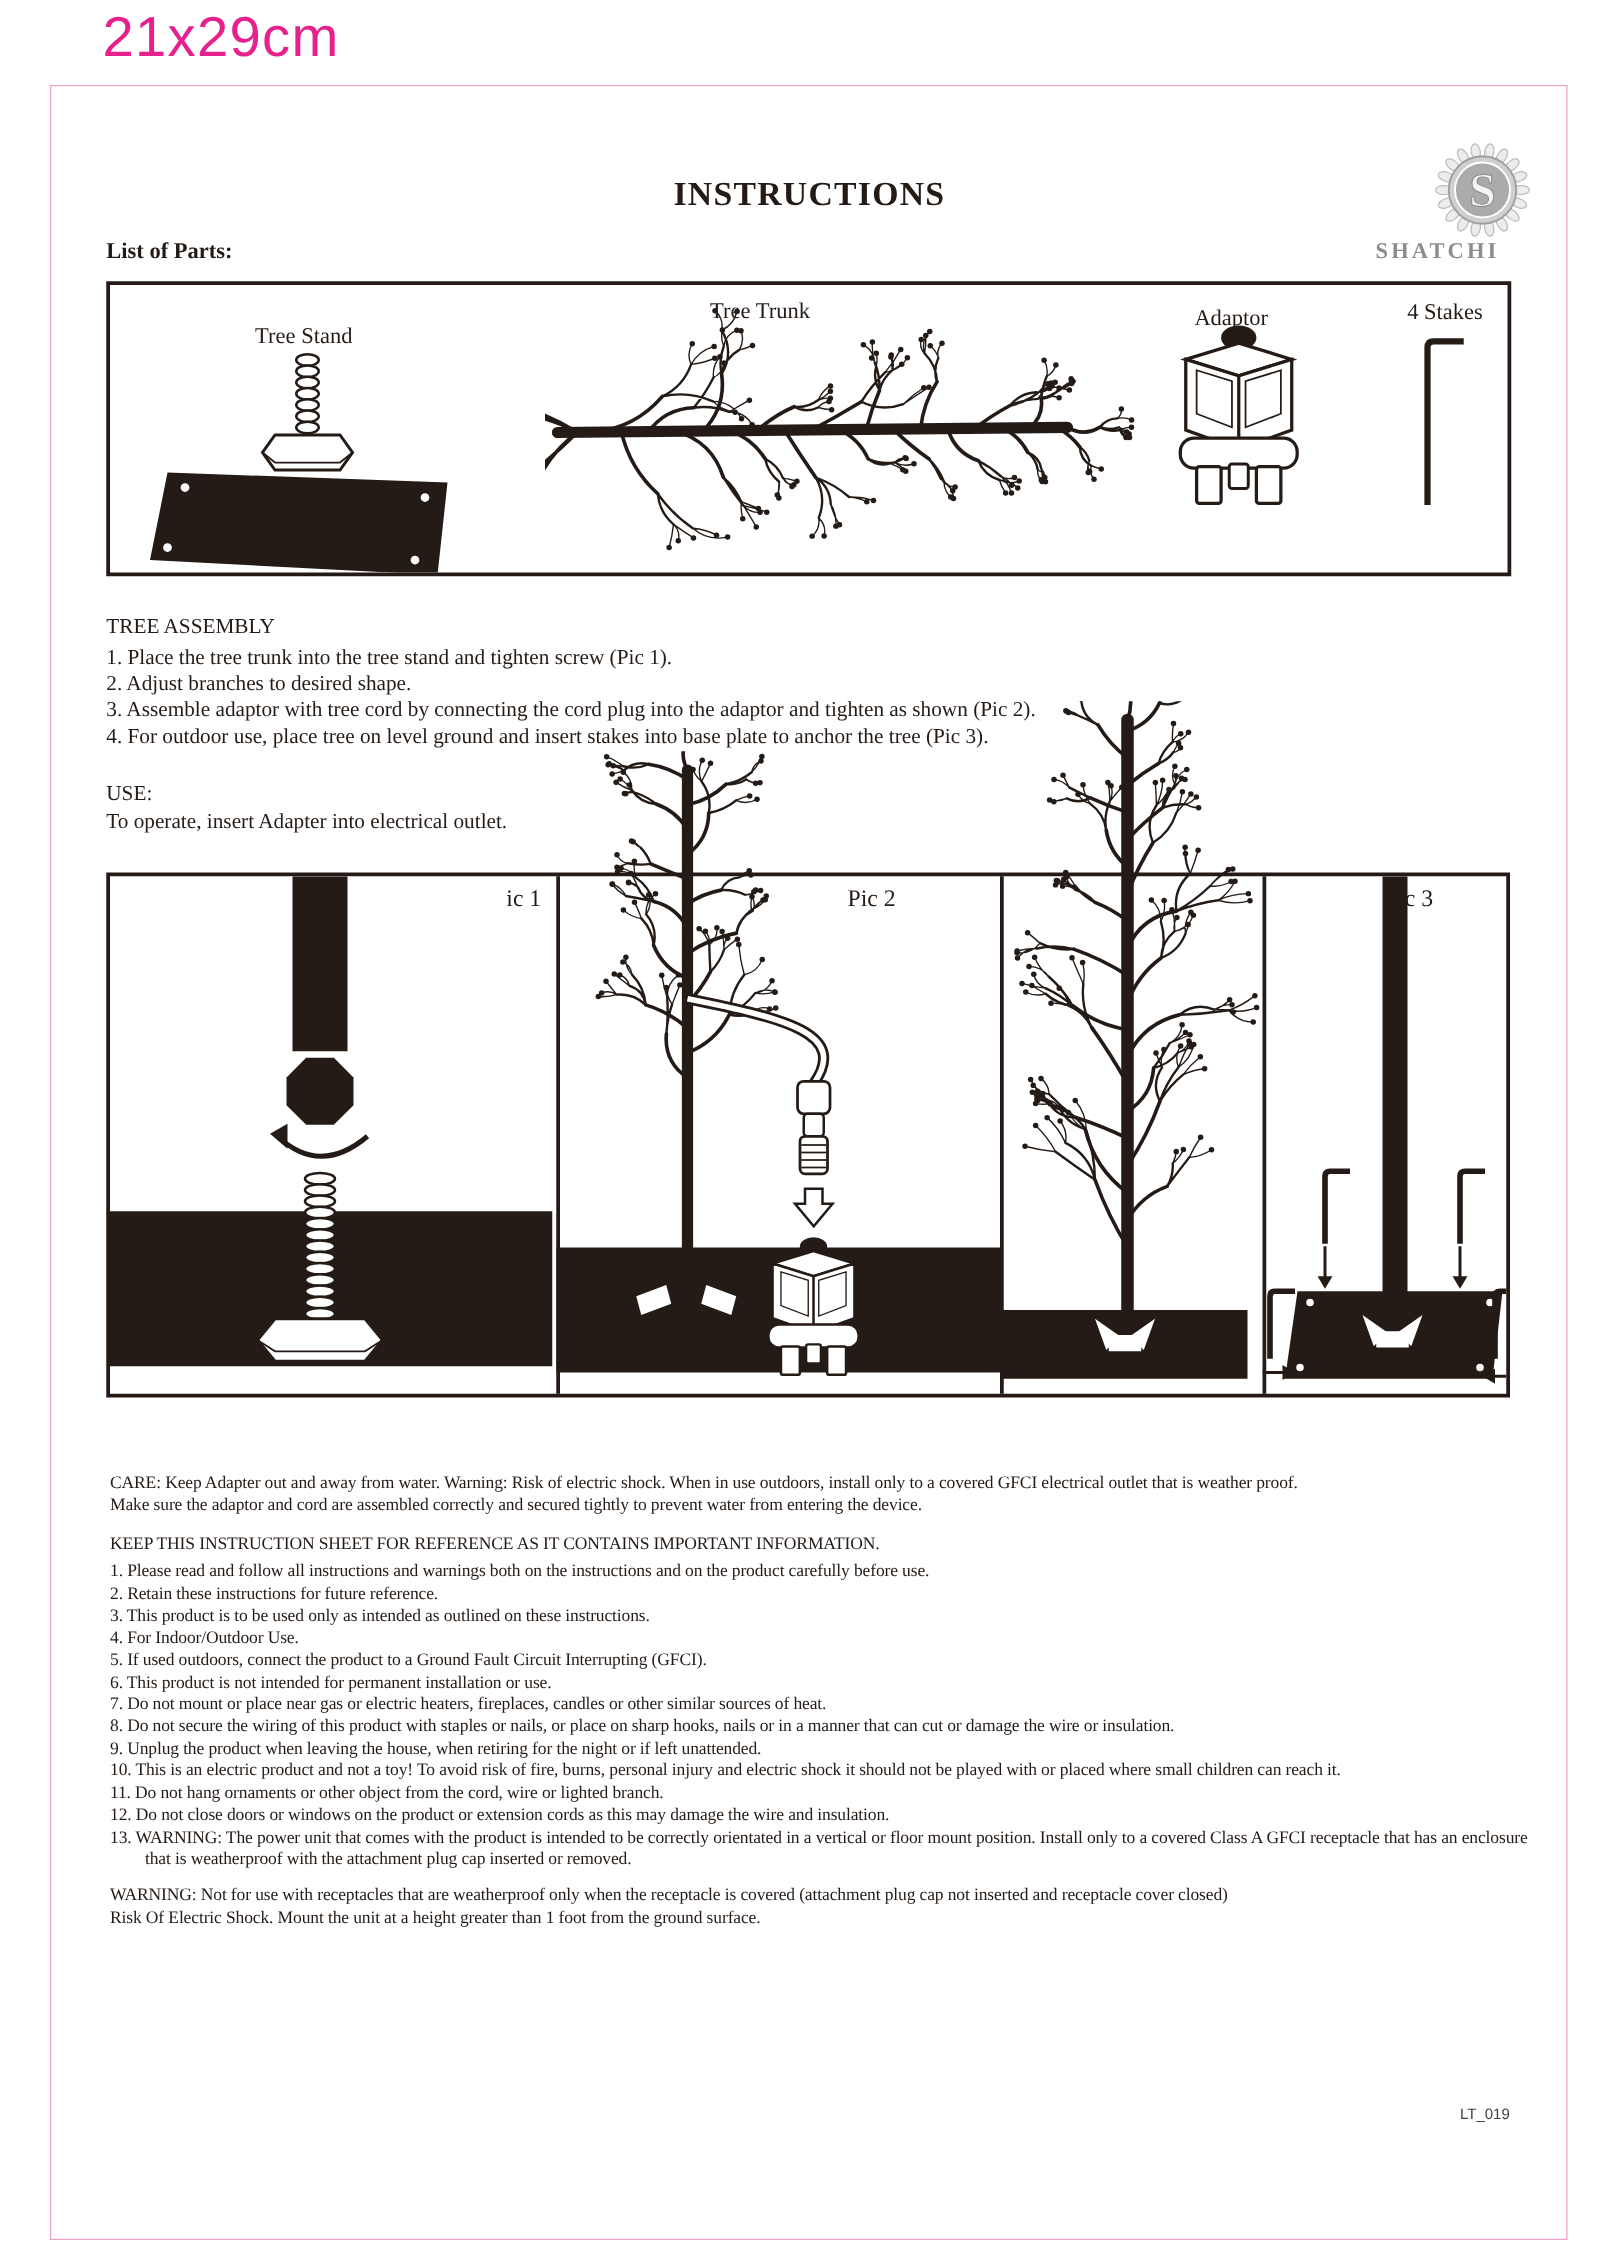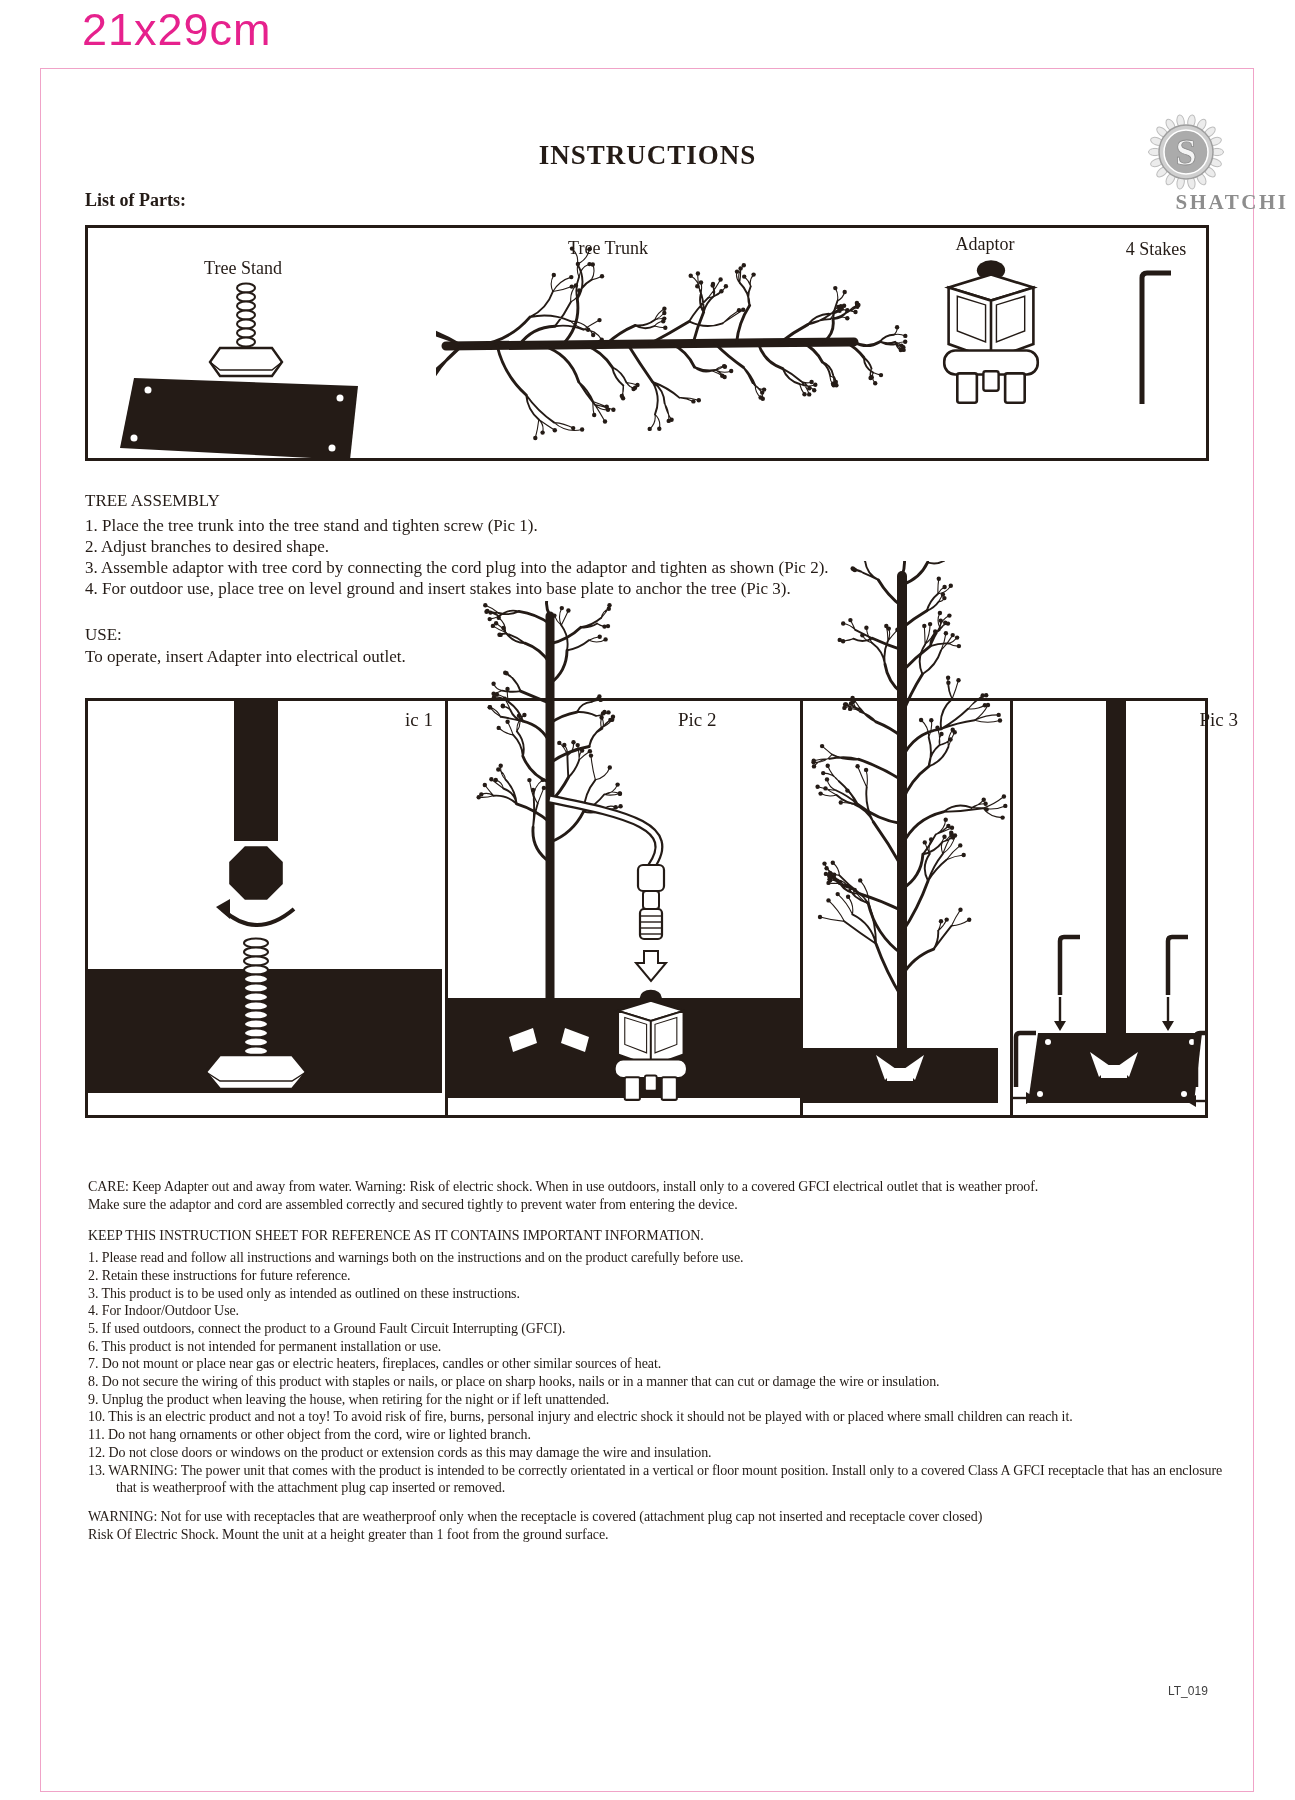--- a/index.html
+++ b/index.html
@@ -3,21 +3,21 @@
 <meta charset="utf-8">
 <style>
   html,body{margin:0;padding:0;background:#ffffff;}
   body{width:1295px;height:1800px;position:relative;font-family:"Liberation Serif",serif;color:#241b16;overflow:hidden;}
   .abs{position:absolute;}
   .size-label{left:82px;top:4px;font-family:"Liberation Sans",sans-serif;font-size:45px;font-weight:500;letter-spacing:1px;}
   .page-border{left:40px;top:68px;width:1212px;height:1722px;border:1px solid #f0a3c8;}
   .doc-title{left:0;top:140px;width:1295px;text-align:center;font-size:27px;font-weight:bold;letter-spacing:1px;}
   .list-of-parts{left:85px;top:190px;font-size:18px;font-weight:bold;}
   .logo{left:1136px;top:110px;width:100px;text-align:center;}
-  .logo-text{left:1174px;top:190px;width:116px;text-align:center;font-size:21px;letter-spacing:2.5px;color:#8d8d8d;font-weight:bold;}
+  .logo-text{left:1092px;top:190px;width:116px;text-align:center;font-size:18px;letter-spacing:2.5px;color:#8d8d8d;font-weight:bold;}
   .parts-box{left:85px;top:225px;width:1118px;height:230px;border:3px solid #241b16;}
   .part-label{position:absolute;font-size:18px;text-align:center;}
   .assembly{left:85px;top:490px;font-size:17px;line-height:21px;width:1120px;}
   .assembly .heading{margin-bottom:4px;}
   .use{left:85px;top:624px;font-size:17px;line-height:22px;}
   .pictures-box{left:85px;top:698px;width:1117px;height:414px;border:3px solid #241b16;}
   .divider{position:absolute;top:0;bottom:0;width:3px;background:#241b16;}
   .pic-label{position:absolute;font-size:19px;z-index:6;}
   .panel-svg{position:absolute;pointer-events:none;}
   .bottom-text{left:88px;top:1178px;width:1150px;font-size:14px;line-height:17.7px;letter-spacing:-0.1px;}
@@ -60,21 +60,21 @@
       <circle cx="50" cy="42" r="27" fill="#cfcfcf" stroke="#9e9e9e" stroke-width="1.5"></circle>
       <circle cx="50" cy="42" r="22" fill="#ababab" stroke="#ffffff" stroke-width="1.5"></circle>
       <text x="50" y="55" text-anchor="middle" font-family="&quot;Liberation Serif&quot;,serif" font-size="38" font-weight="bold" fill="#f4f4f4" stroke="#8a8a8a" stroke-width="0.8">S</text>
     </svg>
 </div>
 <div class="abs logo-text">SHATCHI</div>
 
 <div class="abs parts-box">
   <div class="part-label" style="left:75px;top:30px;width:160px;">Tree Stand</div>
   <div class="part-label" style="left:440px;top:10px;width:160px;">Tree Trunk</div>
-  <div class="part-label" style="left:827px;top:6px;width:140px;">Adaptor</div>
+  <div class="part-label" style="left:827px;top:16px;width:140px;">Adaptor</div>
   <div class="part-label" style="left:998px;top:11px;width:140px;">4 Stakes</div>
 
   <svg id="stand-svg" class="panel-svg" style="left:30px;top:50px;" width="250" height="180" viewBox="0 0 250 180">
       <polygon points="16,100 240,108 232,182 2,170" fill="#241b16"></polygon>
       <circle cx="30" cy="112" r="3.5" fill="#fff"></circle>
       <circle cx="222" cy="120" r="3.5" fill="#fff"></circle>
       <circle cx="214" cy="170" r="3.5" fill="#fff"></circle>
       <circle cx="16" cy="160" r="3.5" fill="#fff"></circle>
       <ellipse cx="128" cy="10" rx="9" ry="4.6" fill="#fff" stroke="#241b16" stroke-width="2"></ellipse>
       <ellipse cx="128" cy="19" rx="9" ry="4.6" fill="#fff" stroke="#241b16" stroke-width="2"></ellipse>
@@ -251,21 +251,21 @@
   <div>To operate, insert Adapter into electrical outlet.</div>
 </div>
 
 <div class="abs pictures-box">
   <div class="divider" style="left:357px;"></div>
   <div class="divider" style="left:712px;"></div>
   <div class="divider" style="left:922px;"></div>
 
   <div class="pic-label" style="left:255px;top:8px;width:90px;text-align:right;">ic 1</div>
   <div class="pic-label" style="left:590px;top:8px;width:110px;">Pic 2</div>
-  <div class="pic-label" style="left:1064px;top:8px;width:86px;text-align:right;">Pic 3</div>
+  <div class="pic-label" style="left:1020px;top:8px;width:86px;text-align:left;">Pic 3</div>
 
   <svg id="p1-svg" class="panel-svg" style="left:0px;top:0px;" width="354" height="414" viewBox="0 0 354 414">
       <rect x="0" y="268" width="354" height="124" fill="#241b16"></rect>
       <rect x="146" y="0" width="44" height="140" fill="#241b16"></rect>
       <polygon points="194.8,183.1 179.1,198.8 156.9,198.8 141.2,183.1 141.2,160.9 156.9,145.2 179.1,145.2 194.8,160.9" fill="#241b16"></polygon>
       <path d="M206 208 Q168 240 134 208" fill="none" stroke="#241b16" stroke-width="4"></path>
       <polygon points="142,198 128,206 142,218" fill="#241b16"></polygon>
       <ellipse cx="168" cy="242" rx="12" ry="4.6" fill="#fff" stroke="#241b16" stroke-width="2"></ellipse>
       <ellipse cx="168" cy="251" rx="12" ry="4.6" fill="#fff" stroke="#241b16" stroke-width="2"></ellipse>
       <ellipse cx="168" cy="260" rx="12" ry="4.6" fill="#fff" stroke="#241b16" stroke-width="2"></ellipse>

